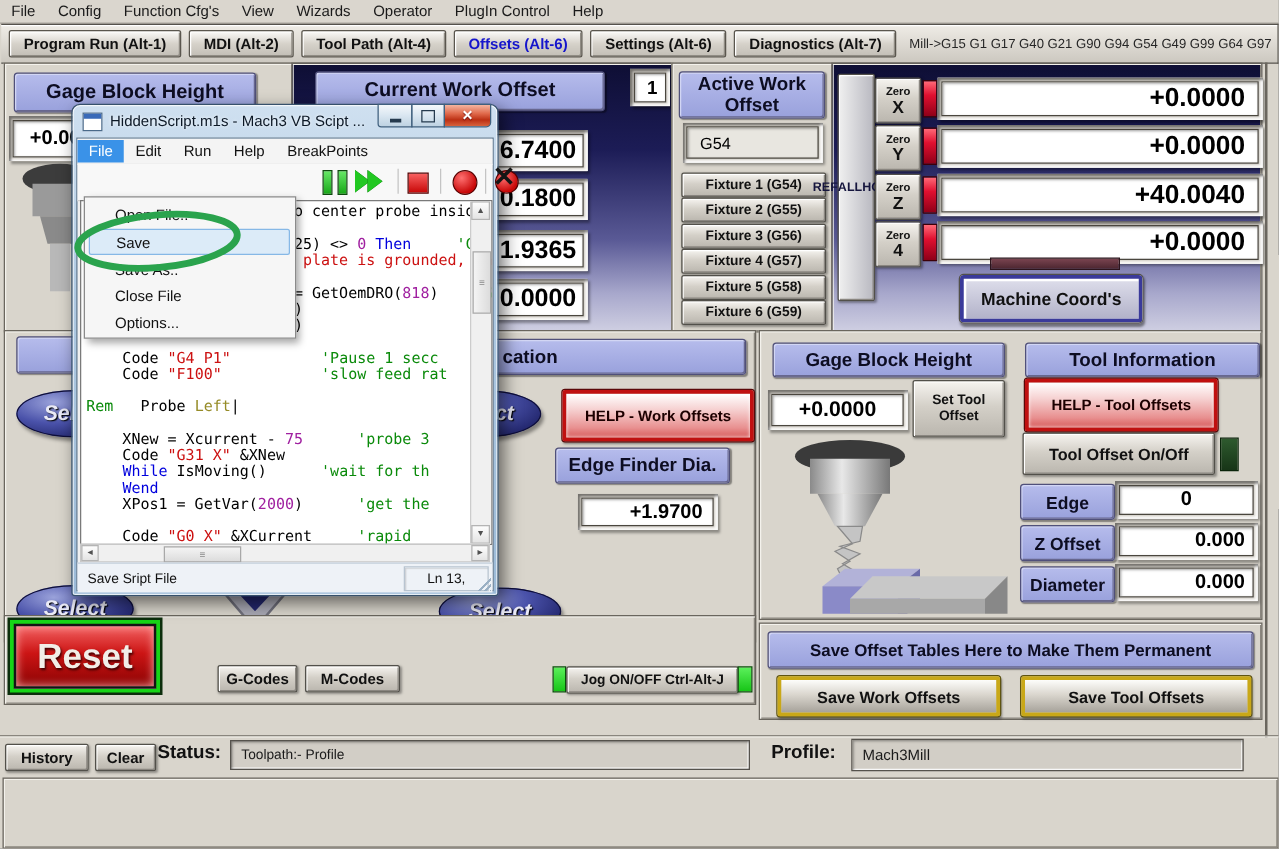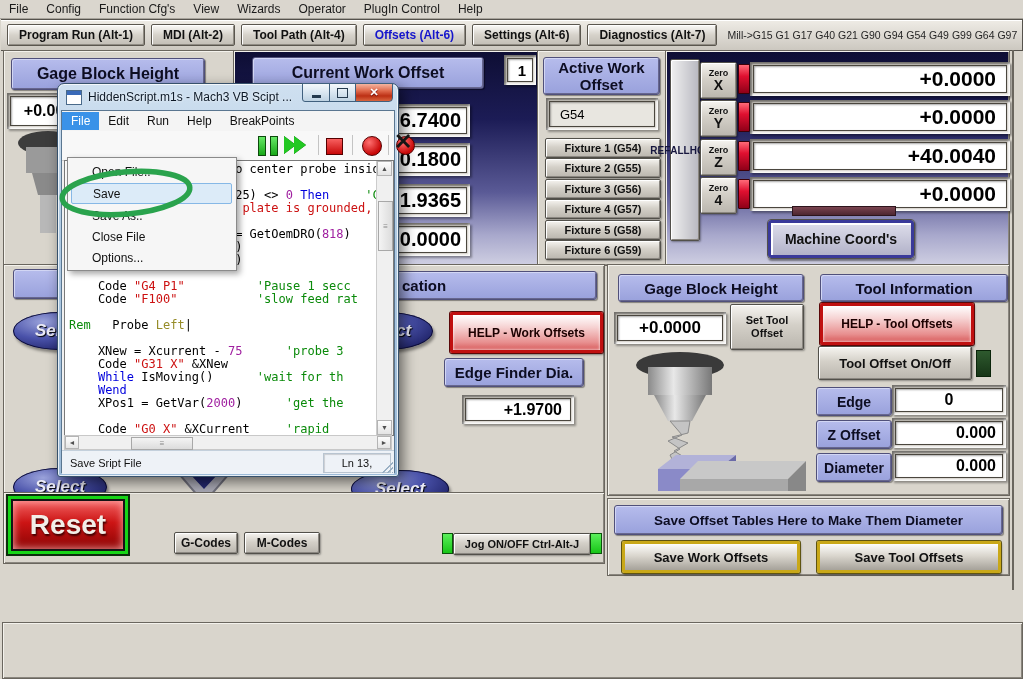--- a/index.html
+++ b/index.html
@@ -254,34 +254,46 @@
     <div class="abs dro" style="left:284px;top:153px;width:114px;height:30px;box-sizing:border-box;">
       <div class="dro-in" style="font-size:16px;padding-right:6px;">0.000</div>
     </div>
     <div class="abs hdr" style="left:208px;top:188px;width:74px;height:27px;font-size:14px;">Diameter</div>
     <div class="abs dro" style="left:284px;top:186px;width:114px;height:30px;box-sizing:border-box;">
       <div class="dro-in" style="font-size:16px;padding-right:6px;">0.000</div>
     </div>
   </div>
 
   <div class="abs sect" style="left:607px;top:498px;width:401px;height:76px;">
-    <div class="abs hdr" style="left:6px;top:6px;width:387px;height:28px;font-size:13.5px;">Save Offset Tables Here to Make Them Diameter</div>
+    <div class="abs hdr" style="left:6px;top:6px;width:387px;height:28px;font-size:13.5px;">Save Offset Tables Here to Make Them Permanent</div>
     <div class="abs goldbtn" style="left:14px;top:42px;width:172px;height:26px;">Save Work Offsets</div>
     <div class="abs goldbtn" style="left:209px;top:42px;width:178px;height:26px;">Save Tool Offsets</div>
   </div>
 
   <div class="abs sect" style="left:3px;top:492px;width:600px;height:70px;">
     <div class="abs" style="left:7px;top:6px;width:110px;height:48px;background:linear-gradient(#f26060,#cc1414 45%,#8c0404);border:2px solid #141414;box-shadow:0 0 0 3px #17d517,0 0 0 5px #0c2e0c,inset 0 0 8px #ffb0b0;display:flex;align-items:center;justify-content:center;color:#f2eee8;font-size:28px;font-weight:bold;text-shadow:1px 2px 2px #3c0000;">Reset</div>
     <div class="abs btn3d" style="left:170px;top:39px;width:62px;height:20px;font-size:12px;">G-Codes</div>
     <div class="abs btn3d" style="left:240px;top:39px;width:74px;height:20px;font-size:12px;">M-Codes</div>
     <div class="abs ledgreen" style="left:438px;top:40px;width:9px;height:19px;"></div>
     <div class="abs btn3d" style="left:449px;top:40px;width:136px;height:20px;font-size:11px;">Jog ON/OFF Ctrl-Alt-J</div>
     <div class="abs ledgreen" style="left:586px;top:40px;width:10px;height:19px;"></div>
   </div>
 
+  <div class="abs" style="left:0;top:588px;width:1023px;height:32px;border-top:1px solid #8a867e;box-shadow:inset 0 1px 0 #f4f2ec;">
+    <div class="abs btn3d" style="left:4px;top:6px;width:65px;height:20px;font-size:12px;">History</div>
+    <div class="abs btn3d" style="left:76px;top:6px;width:47px;height:20px;font-size:12px;">Clear</div>
+    <div class="abs" style="left:126px;top:4px;font-size:15px;font-weight:bold;color:#111;">Status:</div>
+    <div class="abs" style="left:184px;top:3px;width:416px;height:24px;background:#d2cec6;border:1px solid #55524c;box-shadow:inset 1px 1px 2px rgba(0,0,0,.35),inset -1px -1px 0 #fff;display:flex;align-items:center;padding-left:8px;font-size:11px;color:#1a1a1a;box-sizing:border-box;">
+      <span>Toolpath:- Profile</span>
+    </div>
+    <div class="abs" style="left:617px;top:4px;font-size:15px;font-weight:bold;color:#111;">Profile:</div>
+    <div class="abs" style="left:681px;top:2px;width:314px;height:26px;background:#d2cec6;border:1px solid #55524c;box-shadow:inset 1px 1px 2px rgba(0,0,0,.35),inset -1px -1px 0 #fff;display:flex;align-items:center;padding-left:8px;font-size:12px;color:#1a1a1a;box-sizing:border-box;">
+      <span>Mach3Mill</span>
+    </div>
+  </div>
   <div class="abs sect" style="left:2px;top:622px;width:1019px;height:55px;"></div>
 
   <div class="abs dlg">
     <div class="dlg-title">
       <div class="formicon"></div>
       <span class="txt">HiddenScript.m1s - Mach3 VB Scipt ...</span>
     </div>
     <div class="wbtn min">
         <div class="glyph-min"></div>
       </div>

